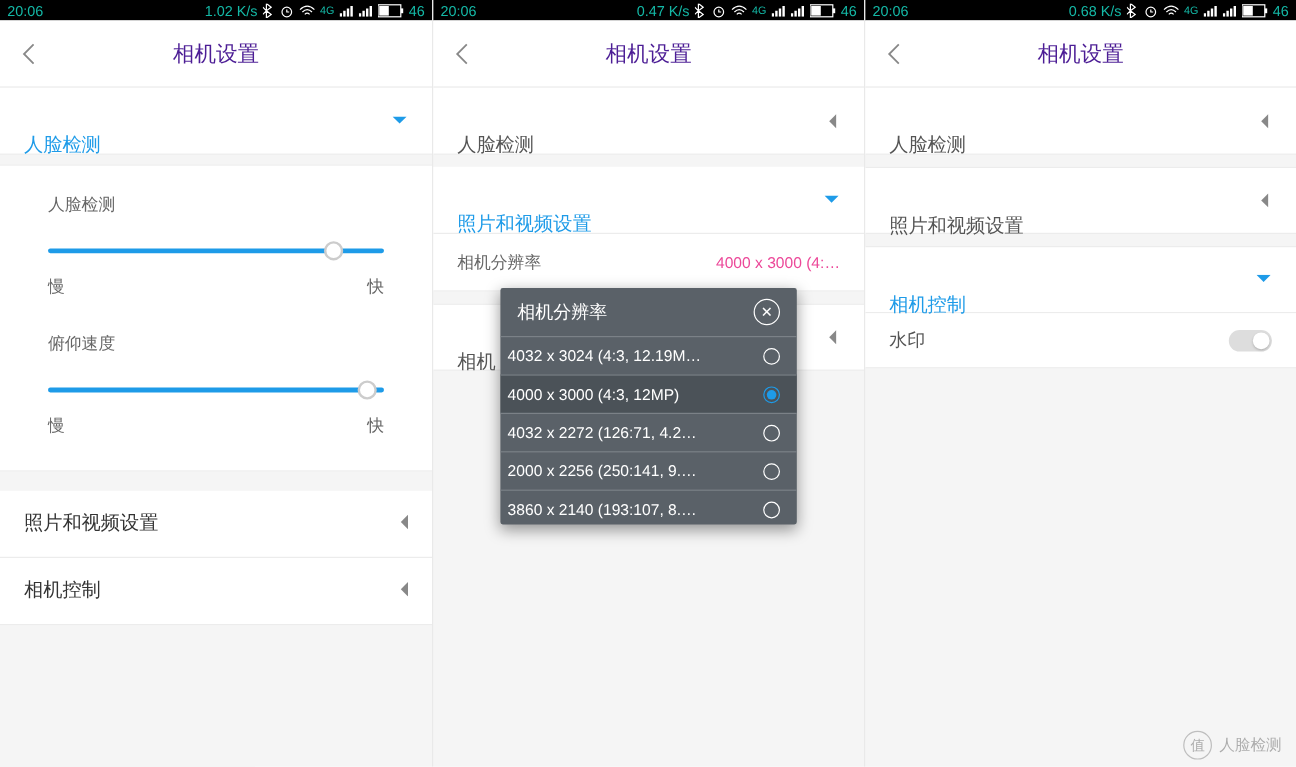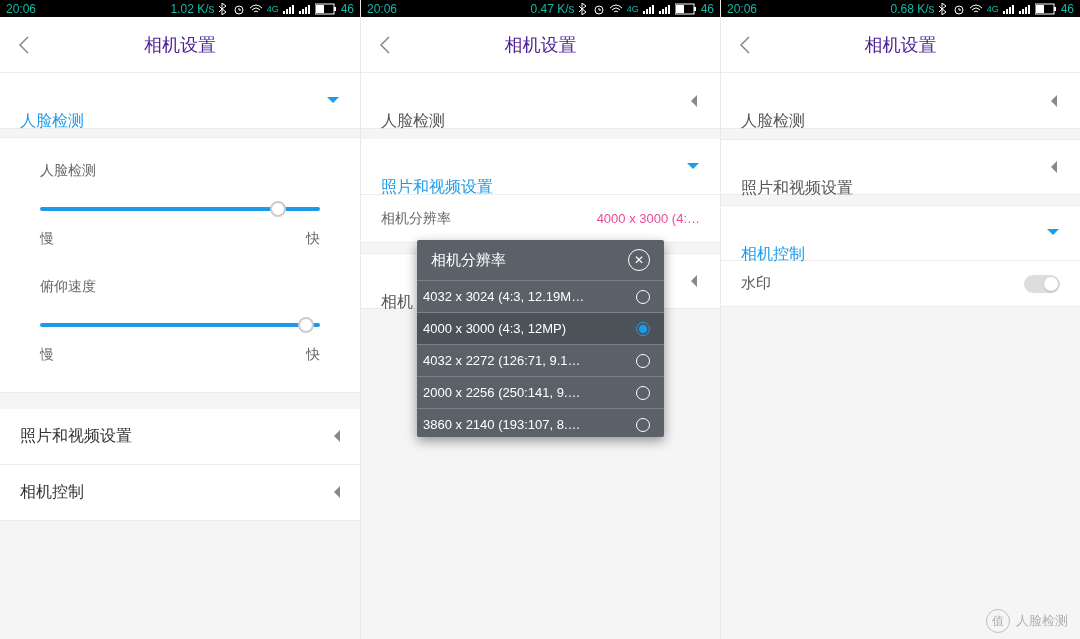--- a/index.html
+++ b/index.html
@@ -234,21 +234,21 @@
       </div>
       <div class="opt">
           <span>4032 x 3024 (4:3, 12.19M…</span>
           <span class="radio"></span>
         </div>
       <div class="opt sel">
           <span>4000 x 3000 (4:3, 12MP)</span>
           <span class="radio sel"></span>
         </div>
       <div class="opt">
-          <span>4032 x 2272 (126:71, 9.1…</span>
+          <span>4032 x 2272 (126:71, 4.2…</span>
           <span class="radio"></span>
         </div>
       <div class="opt">
           <span>2000 x 2256 (250:141, 9.…</span>
           <span class="radio"></span>
         </div>
       <div class="opt">
           <span>3860 x 2140 (193:107, 8.…</span>
           <span class="radio"></span>
         </div>

